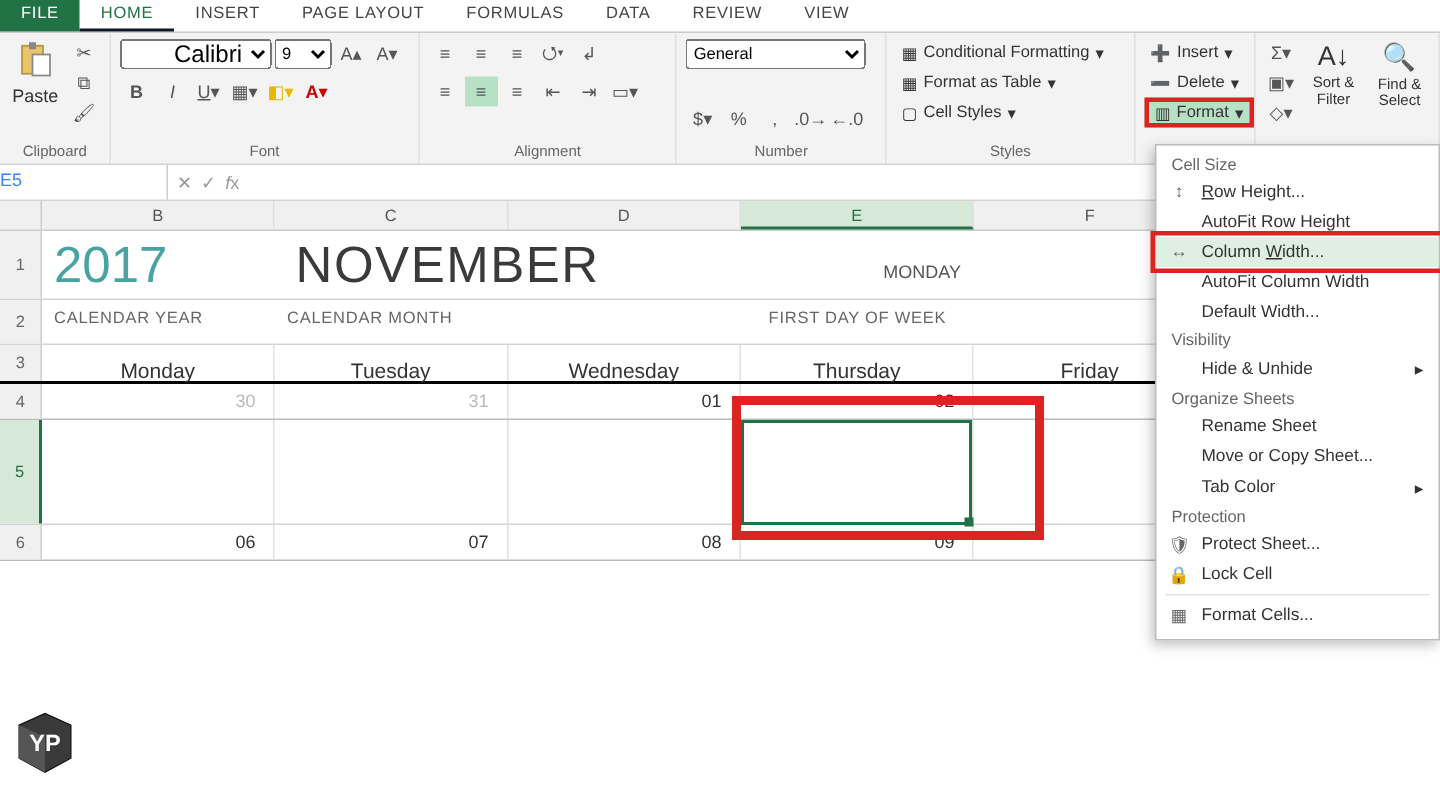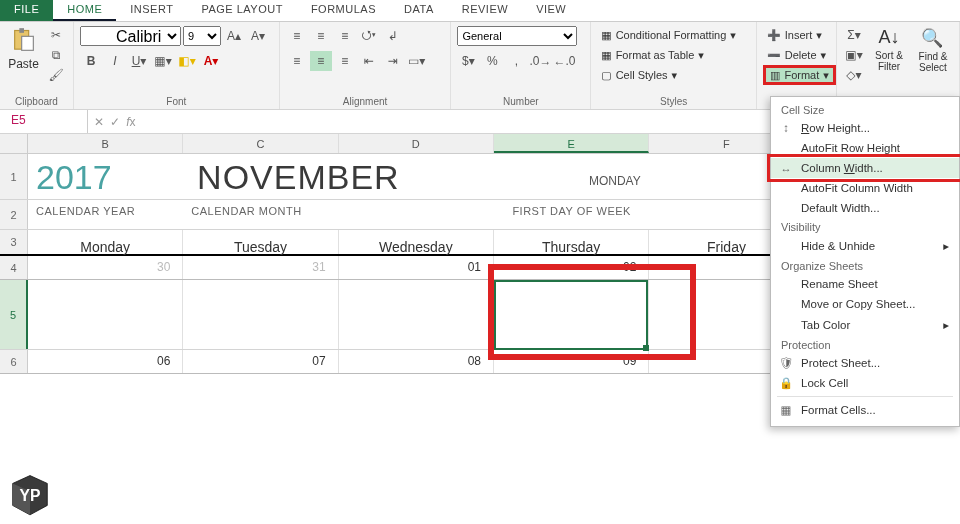--- a/index.html
+++ b/index.html
@@ -22,21 +22,21 @@
 .tinybtn { width: 22px; height: 20px; display: inline-flex; align-items: center; justify-content: center; cursor: pointer; color: #555; font-size: 12px; }
 select.fontname { width: 101px; height: 20px; font-size: 16px; padding-left: 31px; }
 select.fontsize { width: 38px; height: 20px; font-size: 11px; }
 select.numfmt { width: 120px; height: 20px; font-size: 11px; }
 .stackcol { display: flex; flex-direction: column; gap: 0; }
 .cellsbtn { height: 20px; display: flex; align-items: center; gap: 4px; padding: 0 4px; font-size: 11px; cursor: pointer; }
 .format-highlight { background: #b7e1c5; border: 3px solid #d22; padding: 2px 4px; }
 
 
 .fx-row { height: 24px; display: flex; align-items: stretch; border-bottom: 1px solid #d4d4d4; }
-.namebox { width: 88px; border-right: 1px solid #ccc; padding: 3px 11px; color: #be185d; }
+.namebox { width: 112px; border-right: 1px solid #ccc; padding: 3px 0; color: #3b82f6; }
 .fx-icons { display: flex; align-items: center; gap: 6px; padding: 0 6px; color: #999; }
 .fx-input { flex: 1; padding: 3px 6px; }
 
 
 .colhead-row { height: 20px; display: flex; border-bottom: 1px solid #ccc; background: #f0f0f0; font-size: 11px; color: #555; }
 .rowhead-corner { width: 28px; border-right: 1px solid #ccc; }
 .colhead { flex: 1; text-align: center; border-right: 1px solid #ddd; line-height: 20px; }
 .colhead.sel { background: #d6e9d8; color: #217346; border-bottom: 2px solid #217346; }
 
 
@@ -148,21 +148,21 @@
         <span class="tinybtn">≡</span>
         <span class="tinybtn">⇤</span>
         <span class="tinybtn">⇥</span>
         <span class="tinybtn">▭▾</span>
       </div>
     </div>
     <div class="group-label">Alignment</div>
   </div>
 
   <div class="group" style="width:140px">
-    <div class="group-area stackcol" style="gap:3px">
+    <div class="group-area stackcol" style="gap:21px">
       <div class="smallrow">
           <select class="numfmt"><option>General</option></select>
         </div>
       <div class="smallrow">
         <span class="tinybtn">$▾</span>
         <span class="tinybtn">%</span>
         <span class="tinybtn">,</span>
         <span class="tinybtn">.0→</span>
         <span class="tinybtn">←.0</span>
       </div>

